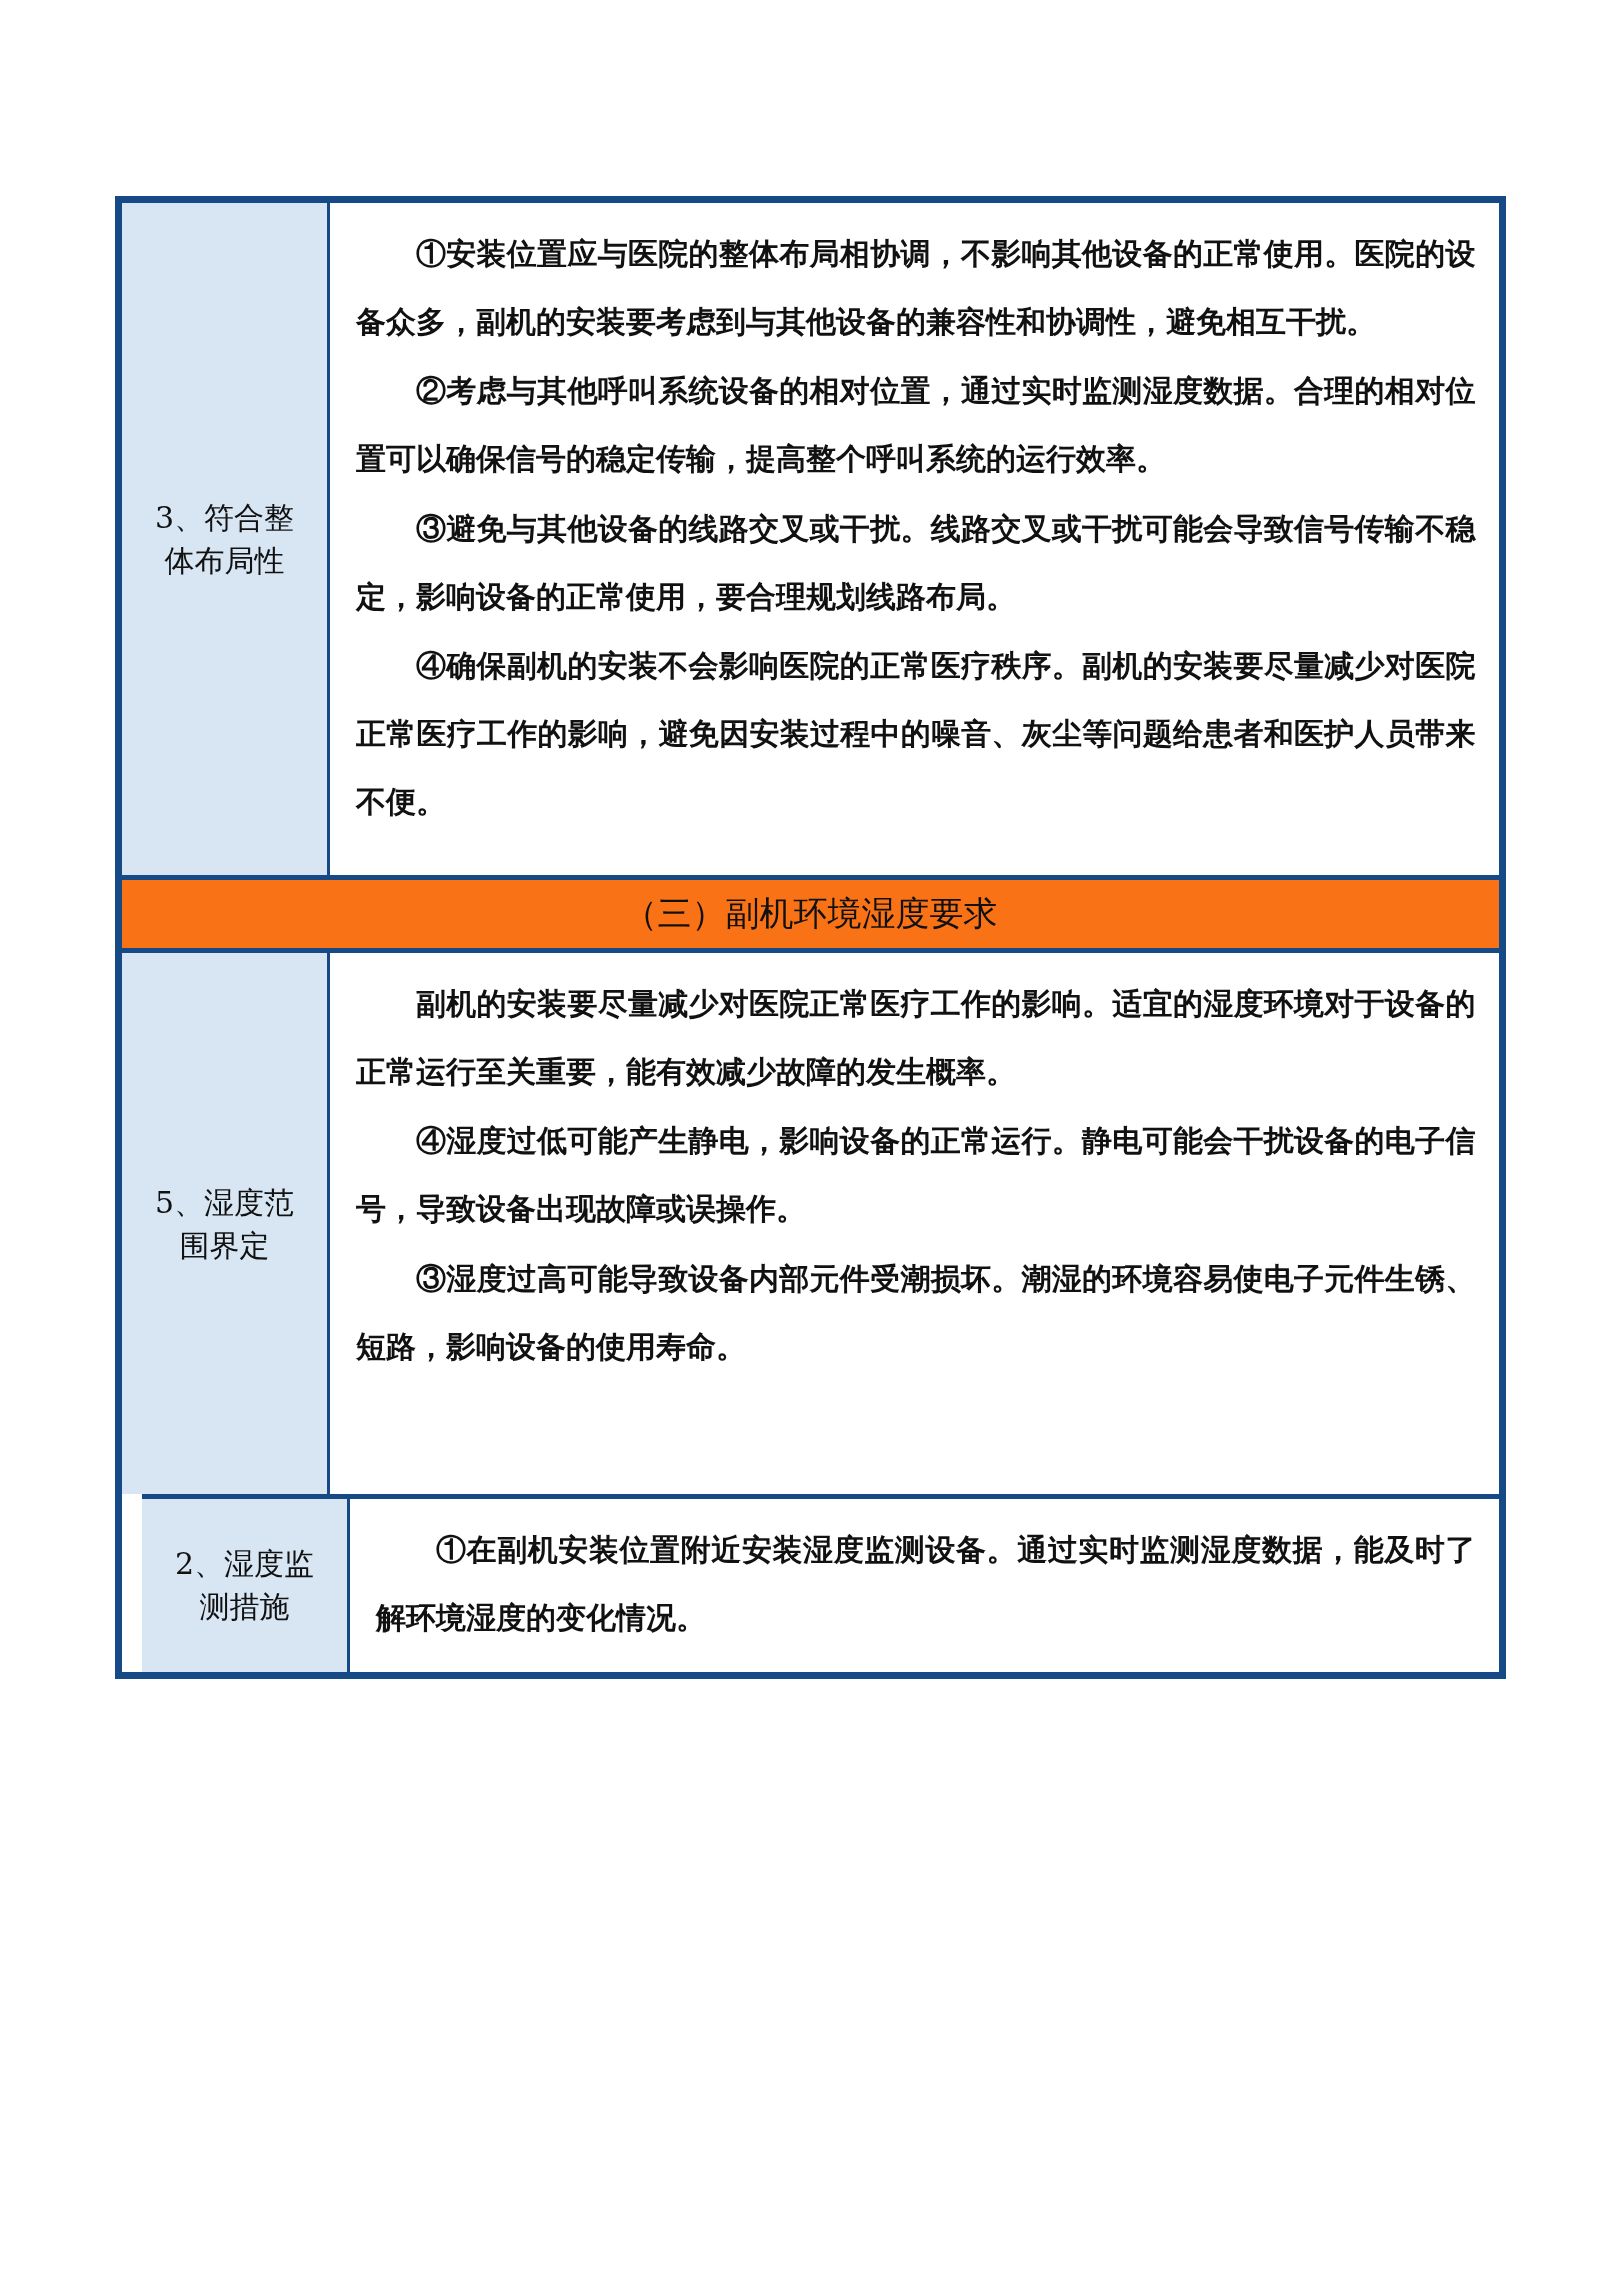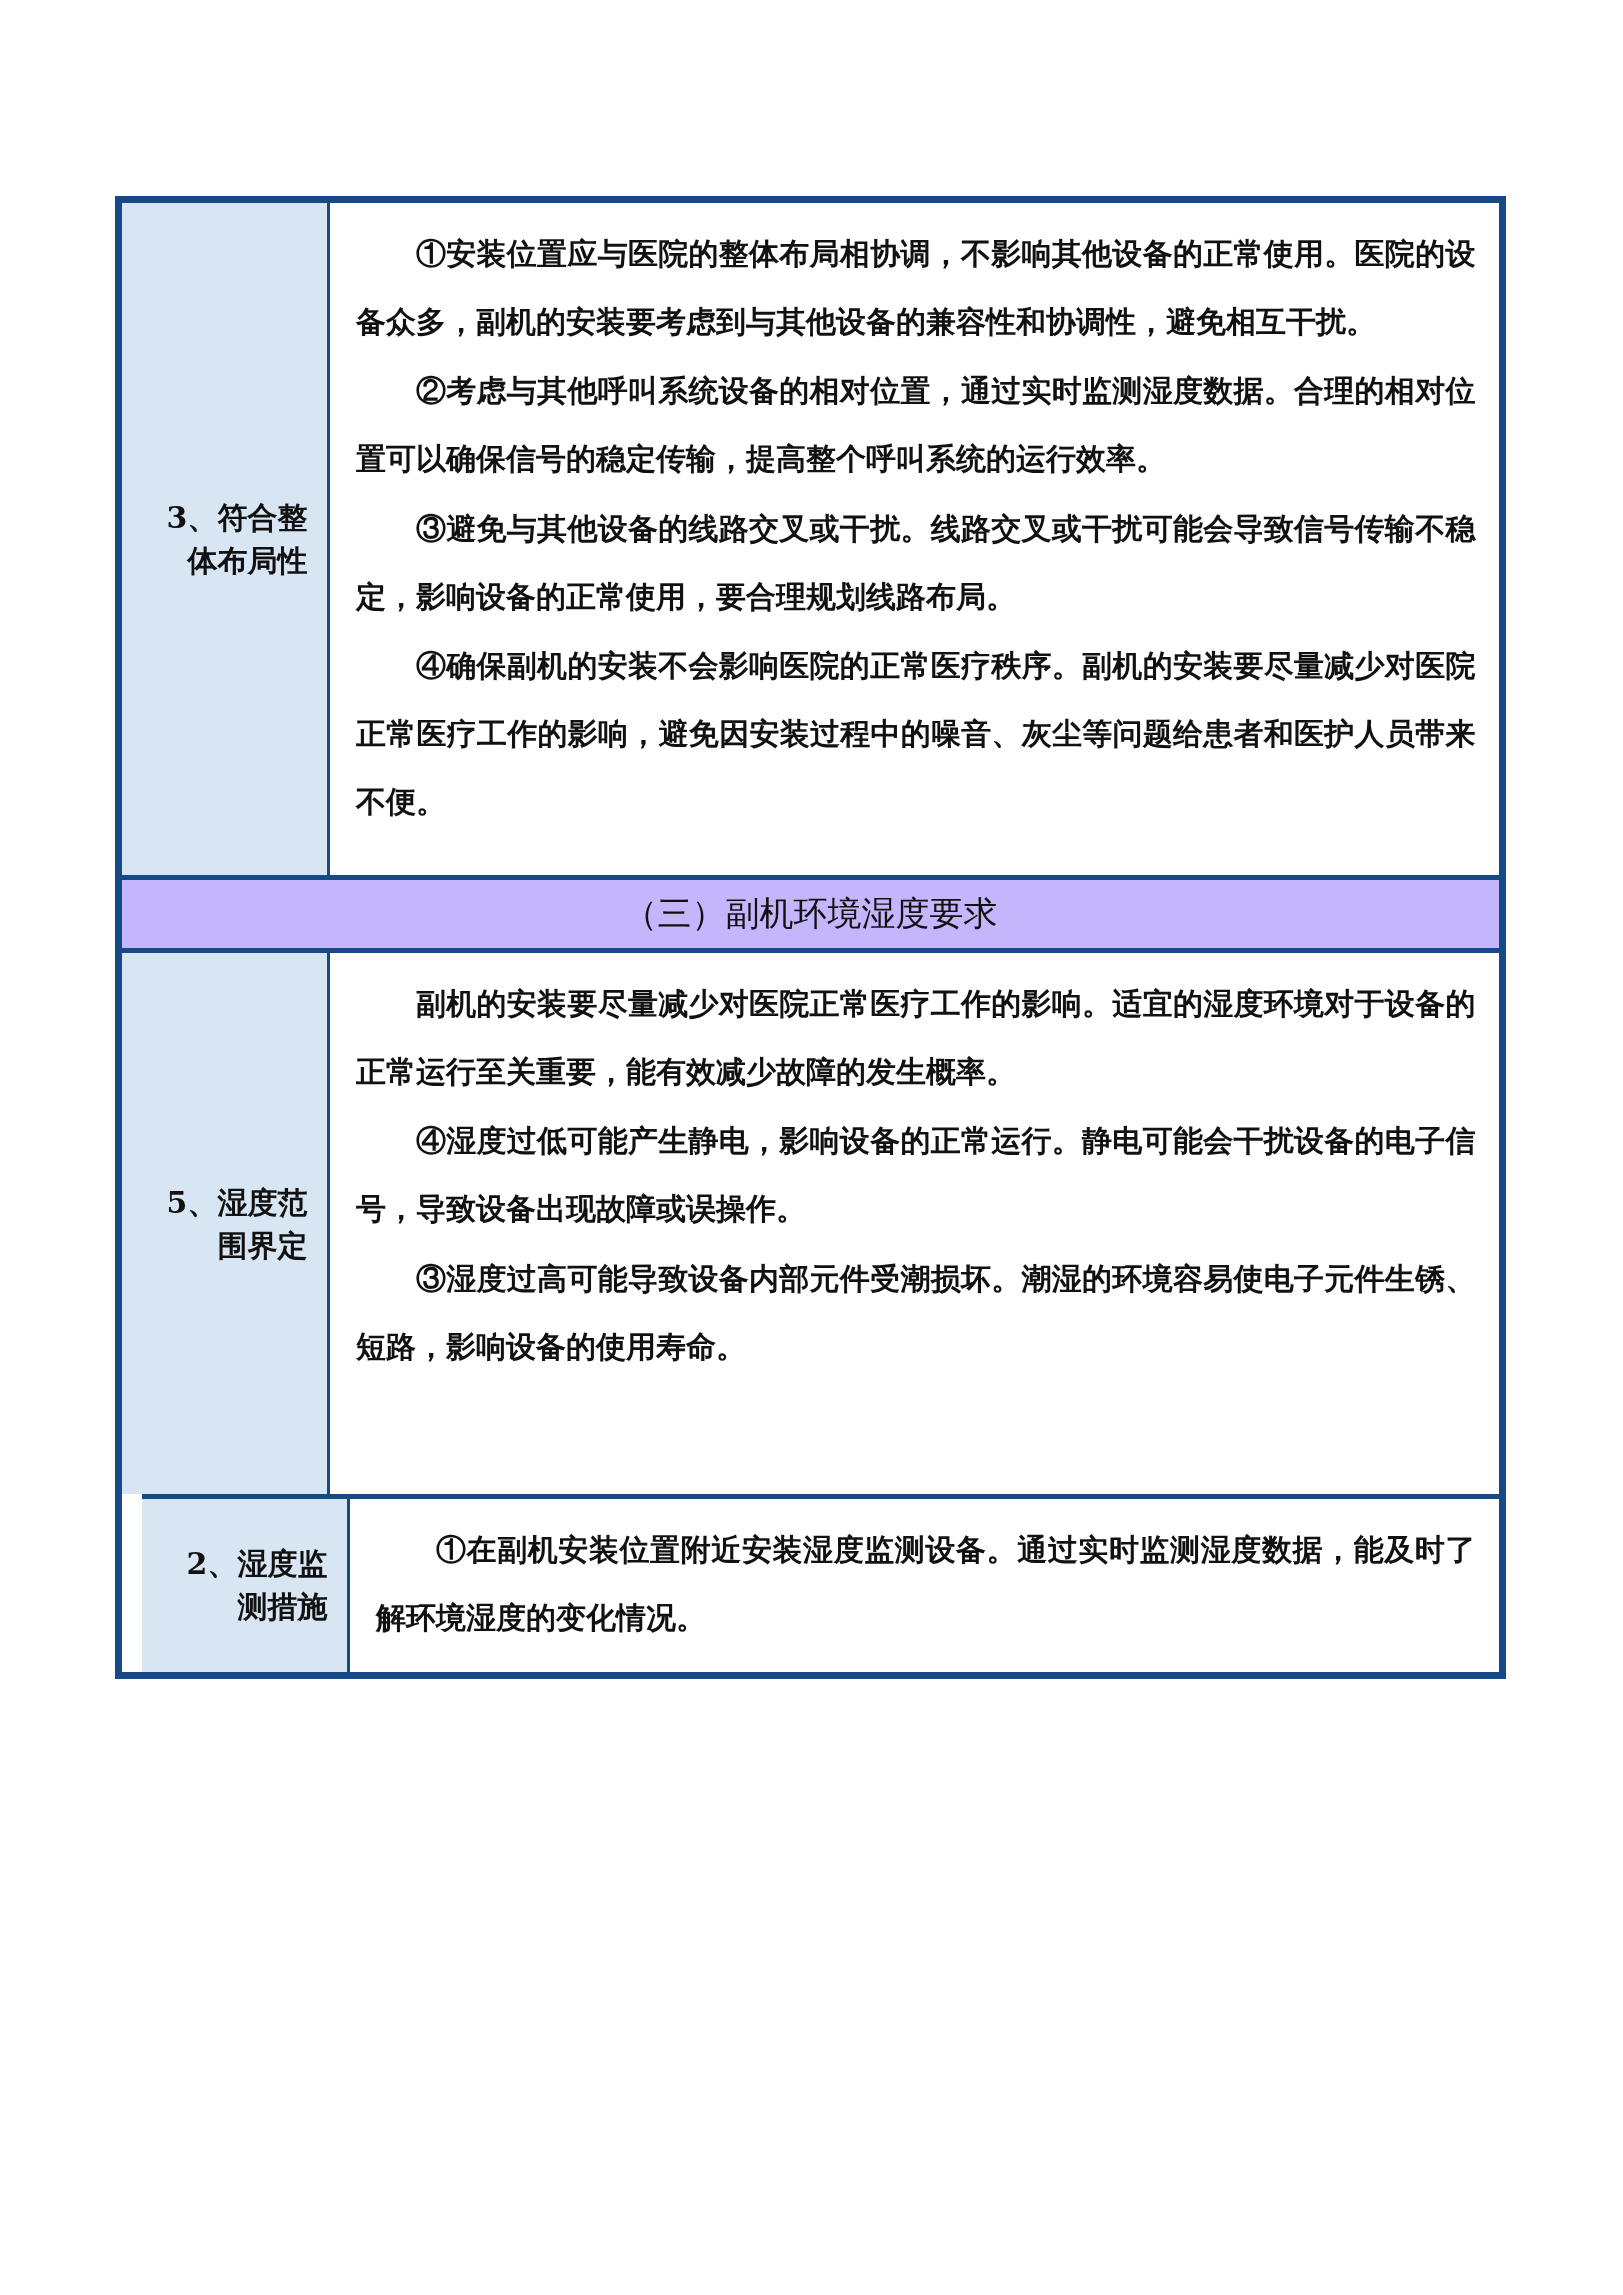--- a/index.html
+++ b/index.html
@@ -9,30 +9,30 @@
   }
   .table {
     position: absolute; left: 115px; top: 196px; width: 1391px;
     border: 7.2px solid #154A86; box-sizing: border-box; background: #ffffff;
   }
   .row { display: flex; border-top: 5.9px solid #154A86; }
   .row:first-child { border-top: none; }
   .label-cell {
     width: 208px; flex: 0 0 208px; background: #D8E6F4;
     border-right: 3.9px solid #154A86; display: flex; align-items: center;
-    justify-content: center; text-align: right; box-sizing: border-box;
-    font-size: 30px; line-height: 43px; padding: 0 19.6px; font-weight: bold;
+    justify-content: center; text-align: center; box-sizing: border-box;
+    font-size: 30px; line-height: 43px; padding: 0 19.6px;
   }
   .content-cell {
     flex: 1; padding: 17px 23.6px 18.3px 26px; box-sizing: border-box;
     font-size: 30px; line-height: 68px; text-align: justify; font-weight: bold;
   }
   .content-cell p { margin: 0 0 1.3px 0; text-indent: 60px; }
   .section-header {
-    background: #c4b5fd; height: 68px; display: flex; align-items: center;
+    background: #f97316; height: 68px; display: flex; align-items: center;
     justify-content: center; font-size: 34px; border-top: 5.9px solid #154A86;
   }
   .row1 { min-height: 672px; }
   .row2 { min-height: 541px; }
   .row3 { min-height: 137px; margin-left: 20px; }
 </style>
 </head>
 <body>
 
 <div class="table">

